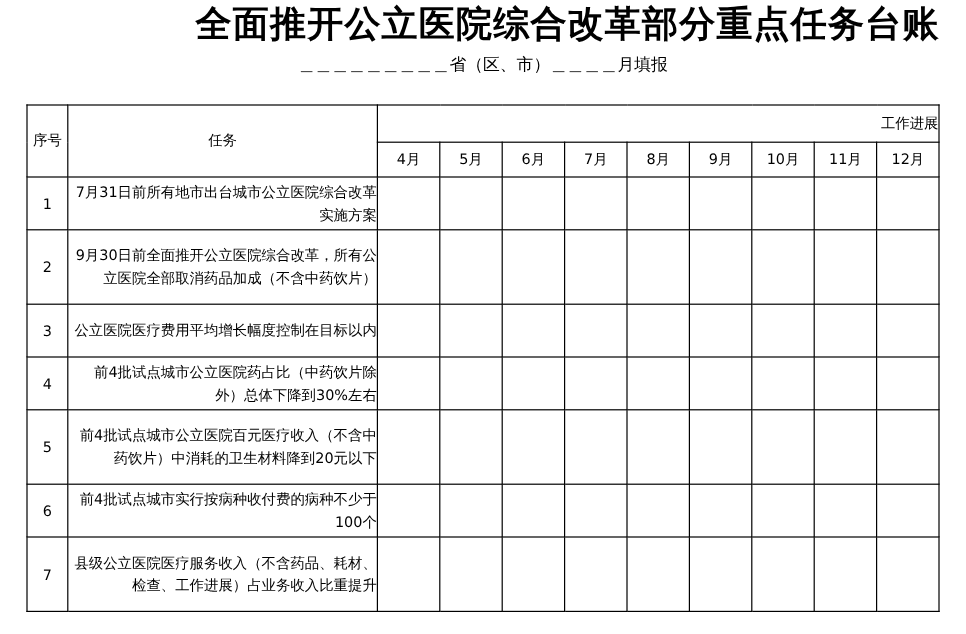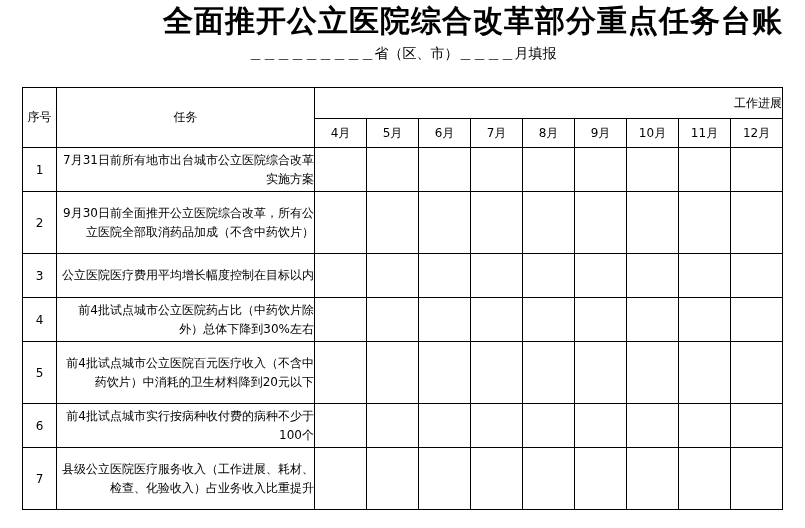--- a/index.html
+++ b/index.html
@@ -210,21 +210,21 @@
         <td class="month-cell"></td>
         <td class="month-cell"></td>
         <td class="month-cell"></td>
         <td class="month-cell"></td>
         <td class="month-cell"></td>
         <td class="month-cell"></td>
       </tr>
 
       <tr class="r3">
         <td class="seq-cell">7</td>
-        <td class="task-cell">县级公立医院医疗服务收入（工作进展、耗材、检查、化验收入）占业务收入比重提升</td>
+        <td class="task-cell">县级公立医院医疗服务收入（不含药品、耗材、检查、工作进展）占业务收入比重提升</td>
         <td class="month-cell"></td>
         <td class="month-cell"></td>
         <td class="month-cell"></td>
         <td class="month-cell"></td>
         <td class="month-cell"></td>
         <td class="month-cell"></td>
         <td class="month-cell"></td>
         <td class="month-cell"></td>
         <td class="month-cell"></td>
       </tr>

